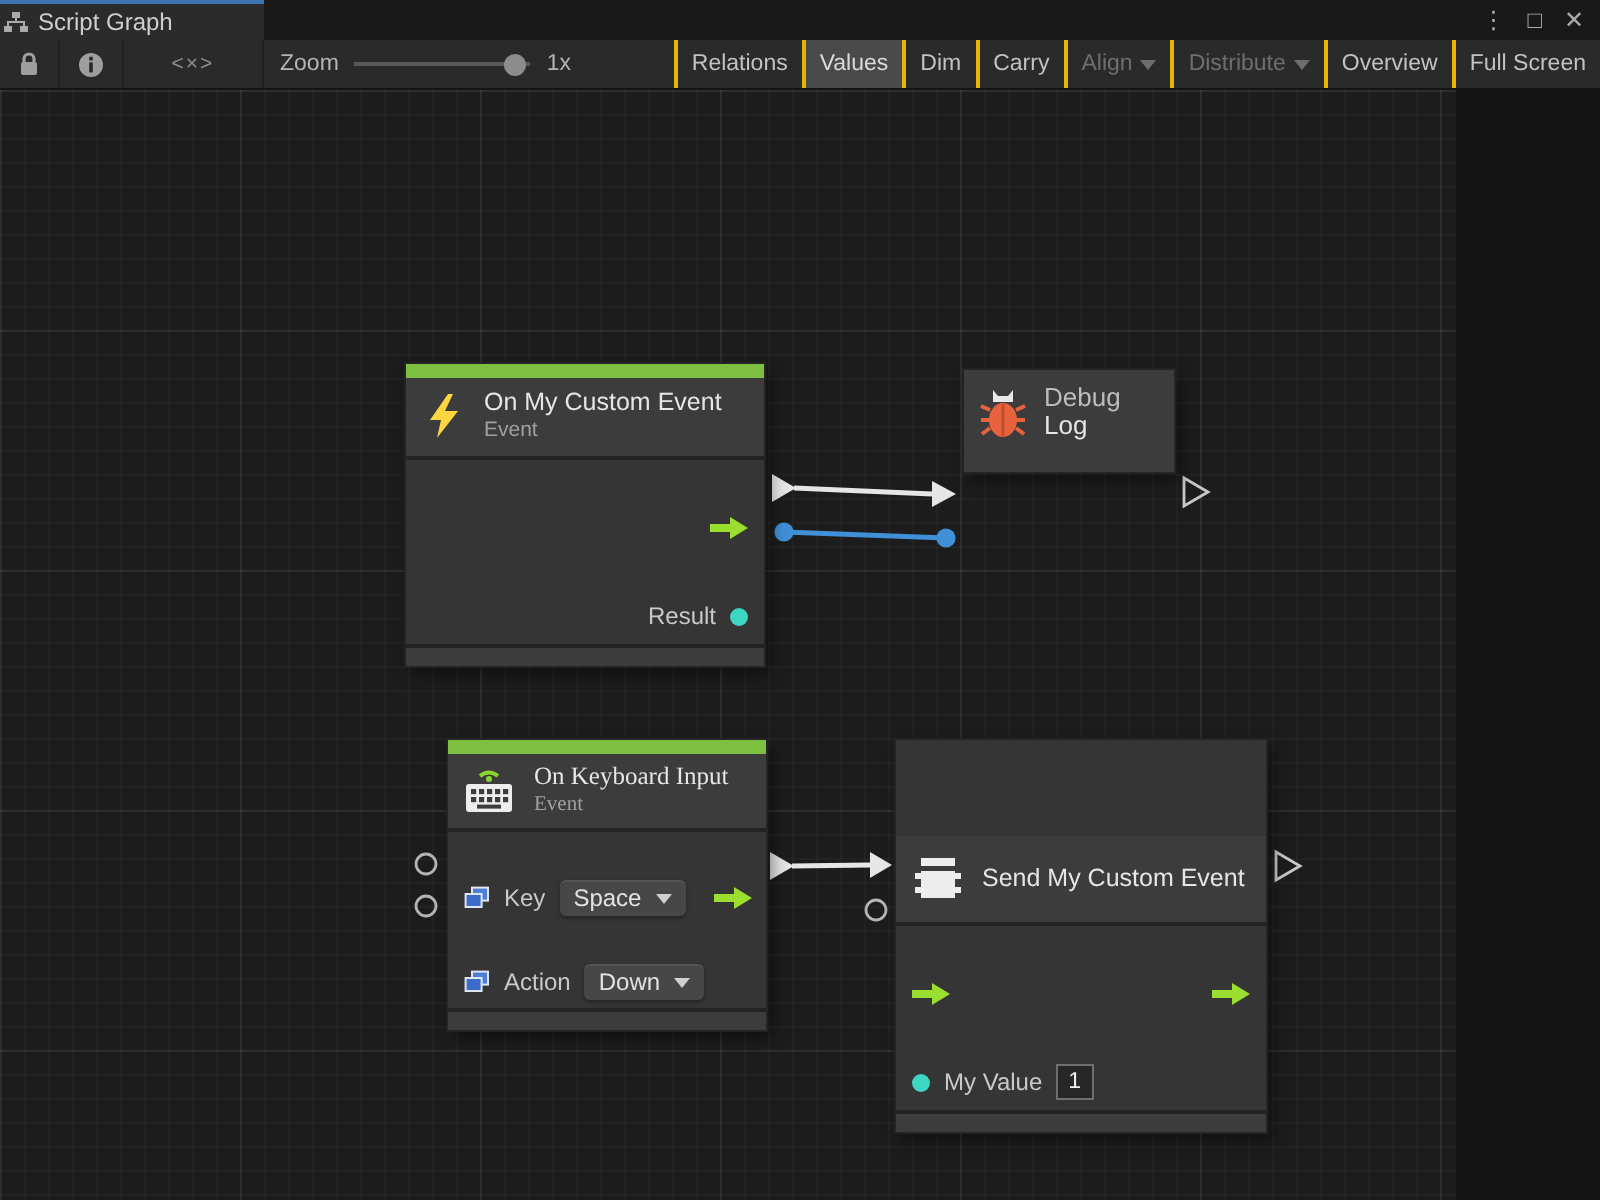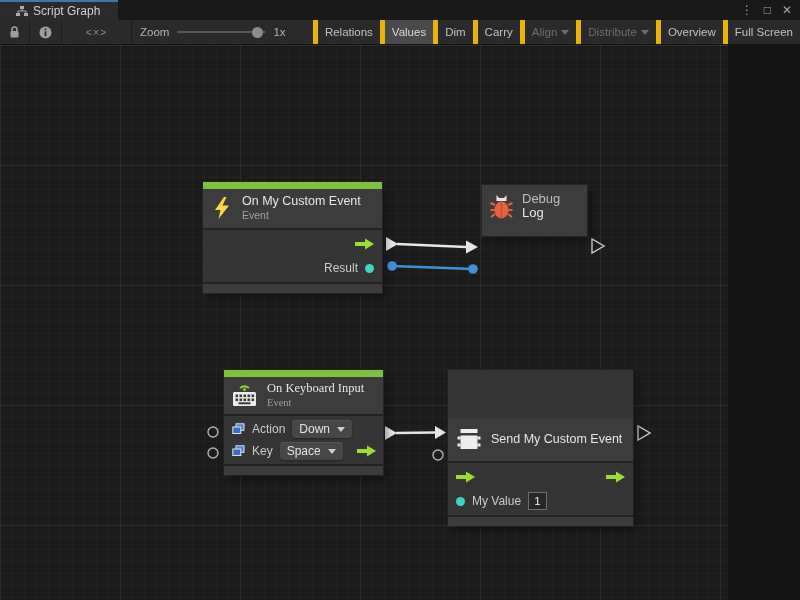--- a/index.html
+++ b/index.html
@@ -1,22 +1,22 @@
 <!DOCTYPE html>
 <html style="--event_green: #7EC141; --port_green: #9ADF2F; --bolt_yellow: #FFD640; --bug_orange: #E8623C; --value_teal: #3DD6C3; --connection_blue: #4090D8; --connection_white: #E6E6E6; --tab_accent: #3D76B2;"><head>
 <meta charset="utf-8">
 <style>
   * { margin:0; padding:0; box-sizing:border-box; }
   html,body { width:800px; height:600px; overflow:hidden; background:#141414;
               font-family:"Liberation Sans", sans-serif; -webkit-font-smoothing:antialiased; }
 
   
   .titlebar { height:20px; background:#191919; display:flex; align-items:stretch; }
-  .tab { width:118px; background:#2B2B2B; border-top:2px solid var(--tab_accent,#3D76B2);
-         display:flex; align-items:center; gap:5px; padding-left:16px;
+  .tab { width:132px; background:#2B2B2B; border-top:2px solid var(--tab_accent,#3D76B2);
+         display:flex; align-items:center; gap:5px; padding-left:2px;
          color:#CFCFCF; font-size:12px; }
   .win-controls { margin-left:auto; display:flex; align-items:center; gap:11px;
                   padding-right:8px; color:#A9A9A9; font-size:12px; }
   .win-controls span { cursor:default; line-height:1; }
 
   
   .toolbar { height:25px; background:#2A2A2A; display:flex; align-items:stretch;
              font-size:11.5px; color:#C2C2C2; border-bottom:1px solid #141414; }
   .tseg { display:flex; align-items:center; justify-content:center;
           border-right:1px solid #1E1E1E; padding:0 9px; }
@@ -26,21 +26,21 @@
   .graph-ref .name { color:#BDBDBD; }
   .zoom-area { display:flex; align-items:center; gap:8px; padding:0 8px; }
   .zoom-label { color:#B5B5B5; }
   .slider { position:relative; width:88px; height:12px; }
   .slider .track { position:absolute; top:5px; left:0; right:0; height:2px; background:#585858; }
   .slider .handle { position:absolute; top:1px; right:2px; width:11px; height:11px;
                     border-radius:50%; background:#8C8C8C; }
   .zoom-value { color:#B5B5B5; }
   .tbtn-group { margin-left:auto; display:flex; align-items:stretch; }
   .tbtn { display:flex; align-items:center; gap:4px; padding:0 7px;
-          border-left:5px solid #eab308; white-space:nowrap; }
+          border-left:2px solid #eab308; white-space:nowrap; }
   .tbtn.active { background:#4A4A4A; color:#DADADA; }
   .tbtn.disabled { color:#6E6E6E; }
   .caret { width:0; height:0; border-left:4px solid transparent; border-right:4px solid transparent;
            border-top:5px solid #B5B5B5; margin-top:1px; }
   .tbtn.disabled .caret { border-top-color:#6E6E6E; }
 
   
   .canvas { position:relative; width:728px; height:555px; background-color:#1C1C1C;
     background-image:
       linear-gradient(rgba(255,255,255,0.05) 1px, transparent 1px),
@@ -57,21 +57,21 @@
   .colorbar { height:7px; background:var(--event_green,#7EC141); }
   .node-header { background:#3C3C3C; display:flex; align-items:center; gap:9px;
                  padding:5px 12px 6px 8px; }
   .htext { display:flex; flex-direction:column; justify-content:center; }
   .node-title { color:#E6E6E6; font-size:12.5px; line-height:15px; white-space:nowrap; }
   .node-sub { color:#A0A0A0; font-size:10.5px; line-height:13px; }
   .node-sur { color:#BDBDBD; font-size:13px; line-height:13px; }
   .node-body { background:#353535; border-top:2px solid #232323; border-bottom:2px solid #232323;
                padding:2px 0; }
   .prow { height:24px; display:flex; align-items:center; padding:0 8px; gap:7px;
-          color:#C9C9C9; font-size:12px; }
+          color:#C9C9C9; font-size:12px;margin-top:20px; }
   .prow.short { height:22px; }
   .node-footer { height:9px; background:#3C3C3C; }
 
   .dot { width:9px; height:9px; border-radius:50%; flex:0 0 auto; }
   .dot.teal { background:var(--value_teal,#3DD6C3); }
   .dot.gray { background:#ABABAB; }
 
   .dropdown { display:flex; align-items:center; gap:7px; background:#474747;
               border-radius:3px; padding:2px 7px; color:#E2E2E2; font-size:12px;
               box-shadow:inset 0 1px 0 rgba(255,255,255,0.07), 0 1px 2px rgba(0,0,0,0.35); }
@@ -262,40 +262,40 @@
         <span class="node-title">On Keyboard Input</span>
         <span class="node-sub">Event</span>
       </div>
     </div>
     <div class="node-body">
       <div class="prow short">
         <svg class="icon" width="13" height="12" viewBox="0 0 13 12">
           <rect x="4" y="0.8" width="8" height="6.5" fill="#4D7FD6" stroke="#DDE6F2" stroke-width="1"></rect>
           <rect x="0.8" y="4" width="8" height="6.5" fill="#3D6CC8" stroke="#DDE6F2" stroke-width="1"></rect>
         </svg>
-        <span>Action</span>
-        <span class="dropdown">
-          <span>Down</span>
-          <span class="caret"></span>
-        </span>
-      </div>
-      <div class="prow short">
-        <svg class="icon" width="13" height="12" viewBox="0 0 13 12">
-          <rect x="4" y="0.8" width="8" height="6.5" fill="#4D7FD6" stroke="#DDE6F2" stroke-width="1"></rect>
-          <rect x="0.8" y="4" width="8" height="6.5" fill="#3D6CC8" stroke="#DDE6F2" stroke-width="1"></rect>
-        </svg>
         <span>Key</span>
         <span class="dropdown">
           <span>Space</span>
           <span class="caret"></span>
         </span>
         <span class="spacer"></span>
         <svg class="icon" width="19" height="12" viewBox="0 0 19 12">
           <path d="M0 4 h10 V0.5 L19 6 L10 11.5 V8 H0 Z" fill="var(--port_green,#9ADF2F)"></path>
         </svg>
+      </div>
+      <div class="prow short">
+        <svg class="icon" width="13" height="12" viewBox="0 0 13 12">
+          <rect x="4" y="0.8" width="8" height="6.5" fill="#4D7FD6" stroke="#DDE6F2" stroke-width="1"></rect>
+          <rect x="0.8" y="4" width="8" height="6.5" fill="#3D6CC8" stroke="#DDE6F2" stroke-width="1"></rect>
+        </svg>
+        <span>Action</span>
+        <span class="dropdown">
+          <span>Down</span>
+          <span class="caret"></span>
+        </span>
       </div>
     </div>
     <div class="node-footer"></div>
   </div>
 
   <div class="node" style="left:448px; top:325px; width:185px;">
     <div class="node-header" style="padding:9px 12px 9px 8px;margin-top:48px;">
       <svg class="icon" width="26" height="25" viewBox="0 0 26 25">
         <rect x="4.5" y="2" width="17" height="4" fill="#EDEDED"></rect>
         <rect x="4.5" y="8.5" width="17" height="13.5" fill="#EDEDED"></rect>

